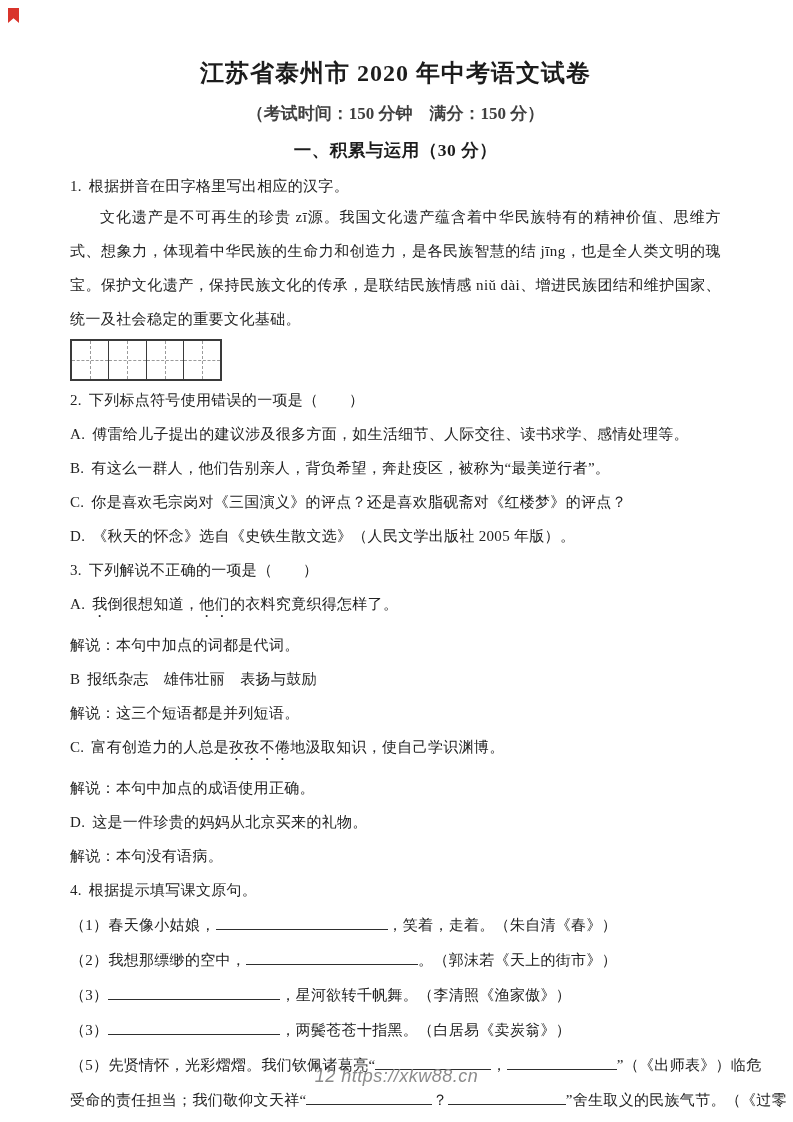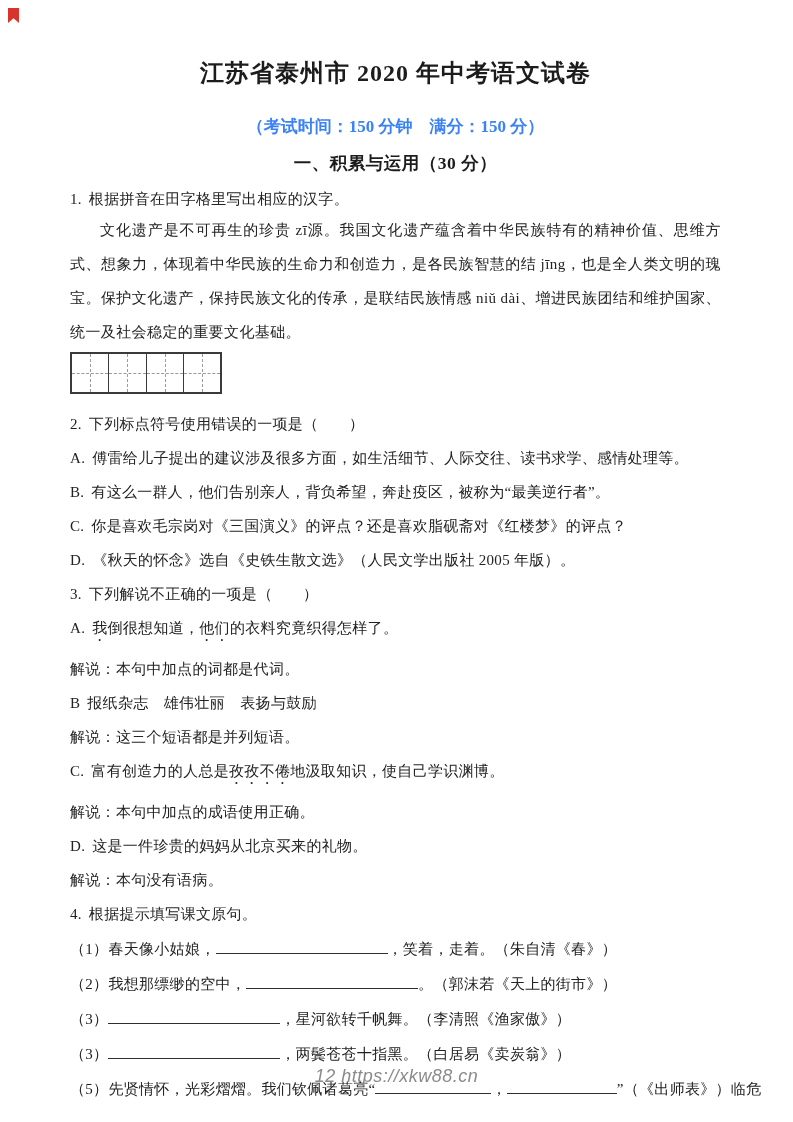--- a/index.html
+++ b/index.html
@@ -13,22 +13,22 @@
   .red-flag {
     position:absolute; top:8px; left:8px; width:11px; height:15px;
     background:#d9342b;
     clip-path:polygon(0 0,100% 0,100% 100%,50% 68%,0 100%);
   }
   .title {
     margin:0; font-size:24px; line-height:30px; font-weight:bold;
     text-align:center; letter-spacing:1px; color:#1c1c1c;
   }
   .subtitle {
-    margin-top:28px; font-size:17px; line-height:22px; font-weight:bold;
-    text-align:center; color:#3b82f6;
+    margin-top:15px; font-size:17px; line-height:22px; font-weight:bold;
+    text-align:center; color:#404040;
   }
   .section-heading {
     margin-top:14px; font-size:17.5px; line-height:23px; font-weight:bold;
     color:#1c1c1c; letter-spacing:0.5px;text-align:center;
   }
   .line {
     margin-top:14px; font-size:15px; line-height:20px; min-height:20px;
     letter-spacing:0.3px; white-space:nowrap;
   }
   .line .label { margin-right:7px; }
@@ -82,21 +82,21 @@
     <span class="label">1.</span><span>根据拼音在田字格里写出相应的汉字。</span>
   </div>
   <p class="para">文化遗产是不可再生的珍贵 zī源。我国文化遗产蕴含着中华民族特有的精神价值、思维方式、想象力，体现着中华民族的生命力和创造力，是各民族智慧的结 jīng，也是全人类文明的瑰宝。保护文化遗产，保持民族文化的传承，是联结民族情感 niǔ dài、增进民族团结和维护国家、统一及社会稳定的重要文化基础。</p>
   <div class="tian-grid">
     <div class="tian-cell"></div>
     <div class="tian-cell"></div>
     <div class="tian-cell"></div>
     <div class="tian-cell"></div>
   </div>
 
-  <div class="line" style="margin-top:20px">
+  <div class="line" style="margin-top:9px">
     <span class="label">2.</span><span>下列标点符号使用错误的一项是（　　）</span>
   </div>
   <div class="line">
     <span class="label">A.</span><span>傅雷给儿子提出的建议涉及很多方面，如生活细节、人际交往、读书求学、感情处理等。</span>
   </div>
   <div class="line">
     <span class="label">B.</span><span>有这么一群人，他们告别亲人，背负希望，奔赴疫区，被称为“最美逆行者”。</span>
   </div>
   <div class="line">
     <span class="label">C.</span><span>你是喜欢毛宗岗对《三国演义》的评点？还是喜欢脂砚斋对《红楼梦》的评点？</span>
@@ -126,16 +126,17 @@
   <div class="line">解说：本句没有语病。</div>
 
   <div class="line">
     <span class="label">4.</span><span>根据提示填写课文原句。</span>
   </div>
   <div class="line"><span>（1）春天像小姑娘，</span><span class="blank" style="width: 172px;"></span><span>，笑着，走着。（朱自清《春》）</span></div>
   <div class="line"><span>（2）我想那缥缈的空中，</span><span class="blank" style="width: 172px;"></span><span>。（郭沫若《天上的街市》）</span></div>
   <div class="line"><span>（3）</span><span class="blank" style="width: 172px;"></span><span>，星河欲转千帆舞。（李清照《渔家傲》）</span></div>
   <div class="line"><span>（3）</span><span class="blank" style="width: 172px;"></span><span>，两鬓苍苍十指黑。（白居易《卖炭翁》）</span></div>
   <div class="line wide"><span>（5）先贤情怀，光彩熠熠。我们钦佩诸葛亮“</span><span class="blank" style="width: 116px;"></span><span>，</span><span class="blank" style="width: 110px;"></span><span>”（《出师表》）临危</span></div>
+  <div class="line wide"><span>受命的责任担当；我们敬仰文天祥“</span><span class="blank" style="width: 126px;"></span><span>？</span><span class="blank" style="width: 118px;"></span><span>”舍生取义的民族气节。（《过零</span></div>
 
   <div class="footer">12 https://xkw88.cn</div>
 
 </div>
 
 </body></html>

